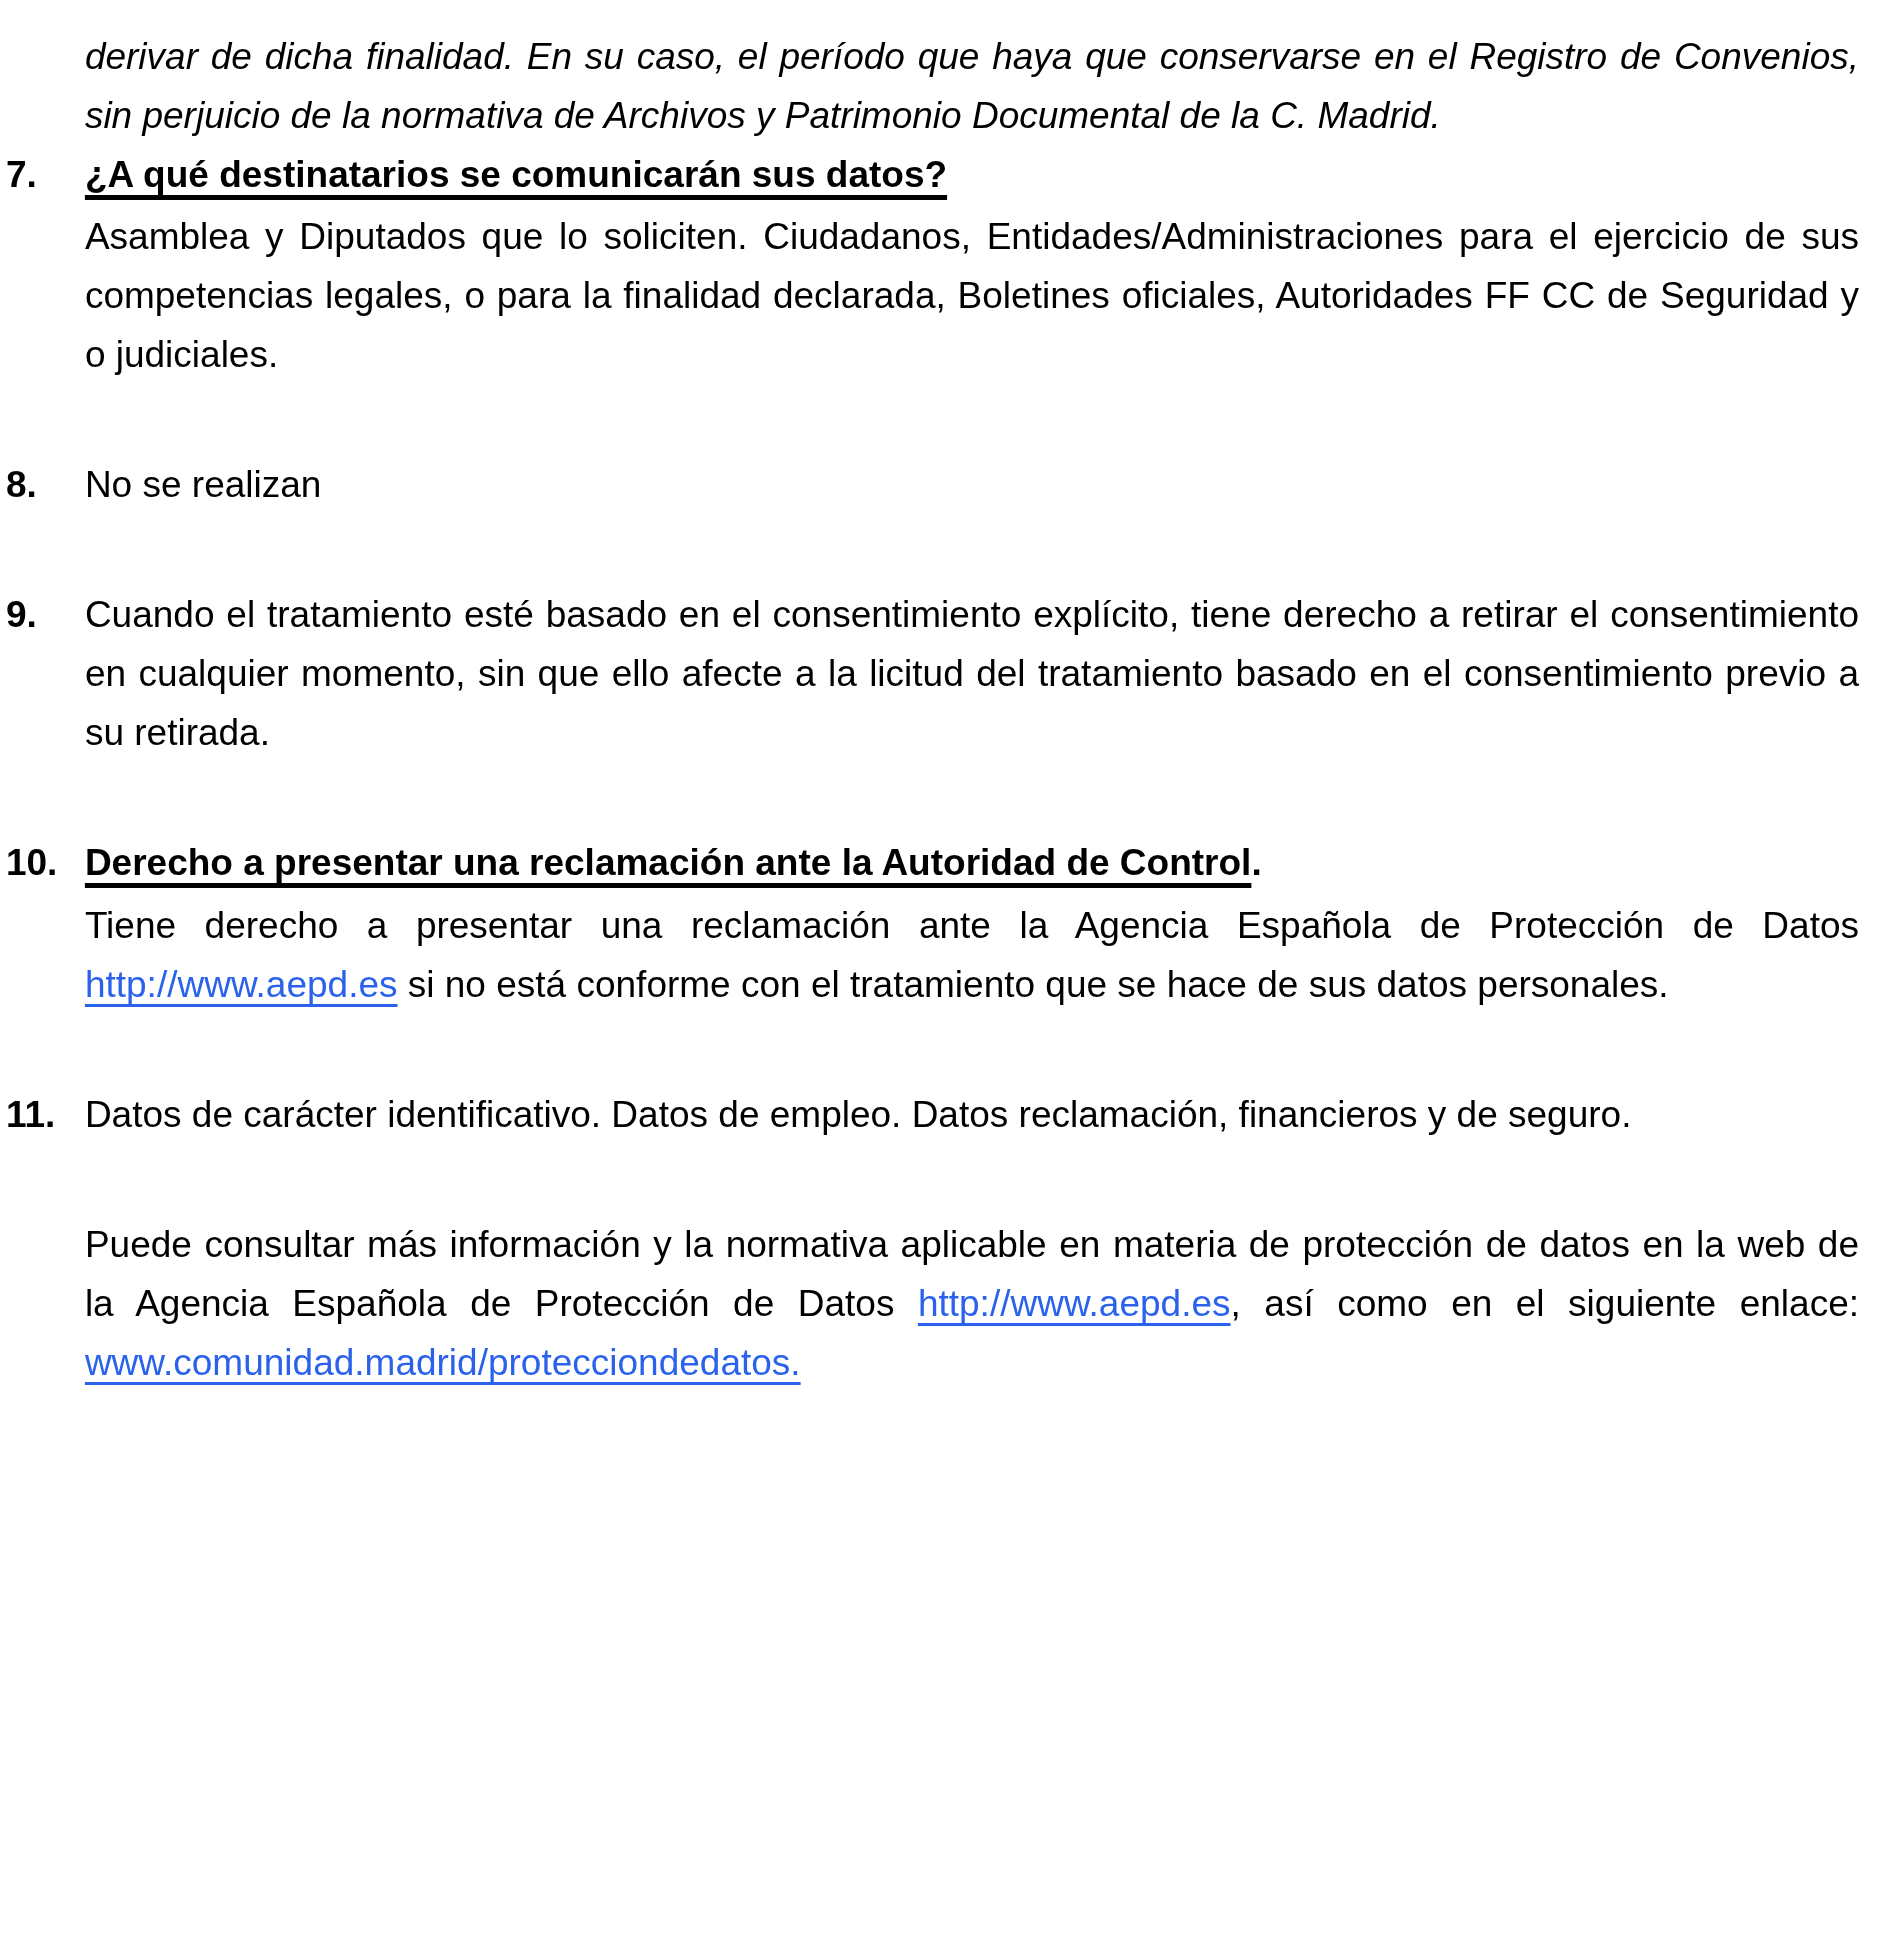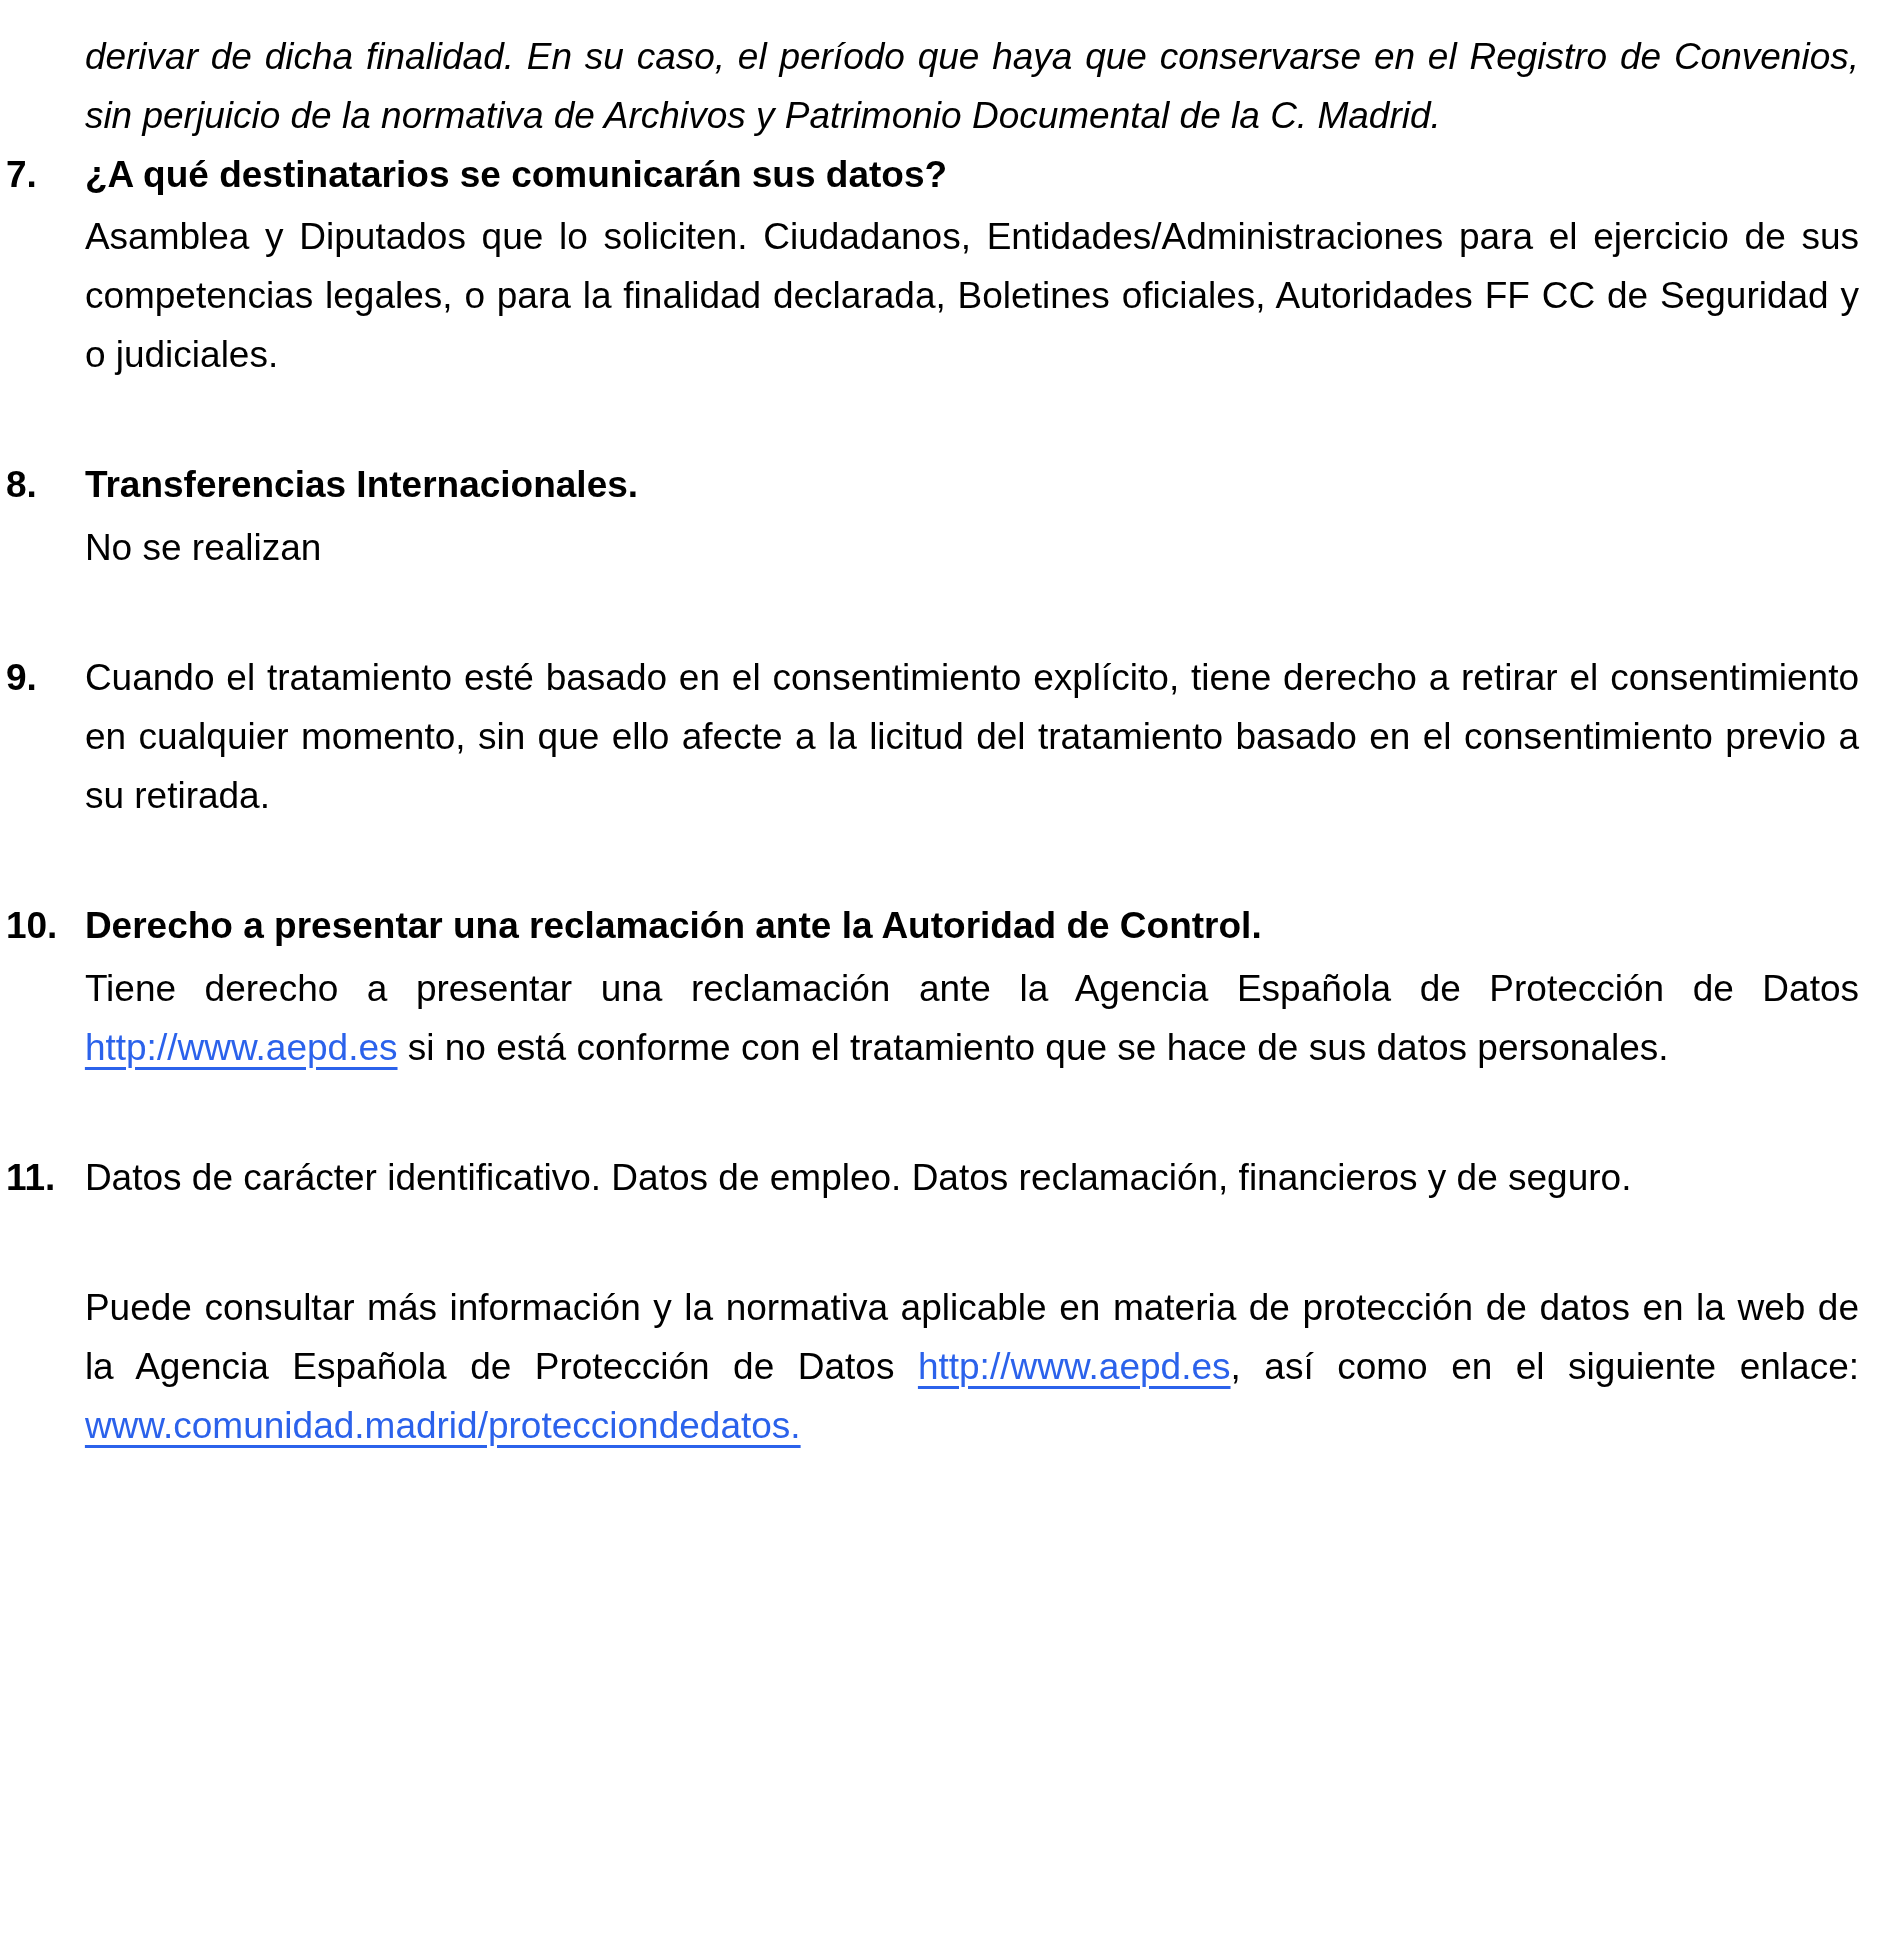--- a/index.html
+++ b/index.html
@@ -32,20 +32,21 @@
     font-weight: bold;
   }
   .content { flex: 1; min-width: 0; }
 
   .heading {
     font-weight: bold;
     white-space: nowrap;
     margin-bottom: 3.9px;
   }
   .hu {
+    text-decoration: underline;
     text-decoration-thickness: 4.9px;
     text-underline-offset: 7.8px;
   }
   .hs { text-decoration: none; }
 
   a.seg-link {
     color: var(--link-color, #2b62eb);
     text-decoration: underline;
     text-decoration-thickness: 2.9px;
     text-underline-offset: 6.9px;
@@ -66,21 +67,20 @@
     <div class="num">7.</div>
     <div class="content">
       <div class="heading"><span class="hu">¿A qué destinatarios se comunicarán sus datos?</span><span class="hs"></span></div>
       <p class="para body"><span>Asamblea y Diputados que lo soliciten. Ciudadanos, Entidades/Administraciones para el ejercicio de sus competencias legales, o para la finalidad declarada, Boletines oficiales, Autoridades FF CC de Seguridad y o judiciales.</span></p>
     </div>
   </div>
 
   <div class="item block">
     <div class="num">8.</div>
     <div class="content">
-      <div class="heading"><span class="hu">Transferencias Internacionales.</span><span class="hs"></span></div>
       <p class="para body"><span>No se realizan</span></p>
     </div>
   </div>
 
   <div class="item block">
     <div class="num">9.</div>
     <div class="content">
       <p class="para body"><span>Cuando el tratamiento esté basado en el consentimiento explícito, tiene derecho a retirar el consentimiento en cualquier momento, sin que ello afecte a la licitud del tratamiento basado en el consentimiento previo a su retirada.</span></p>
     </div>
   </div>

